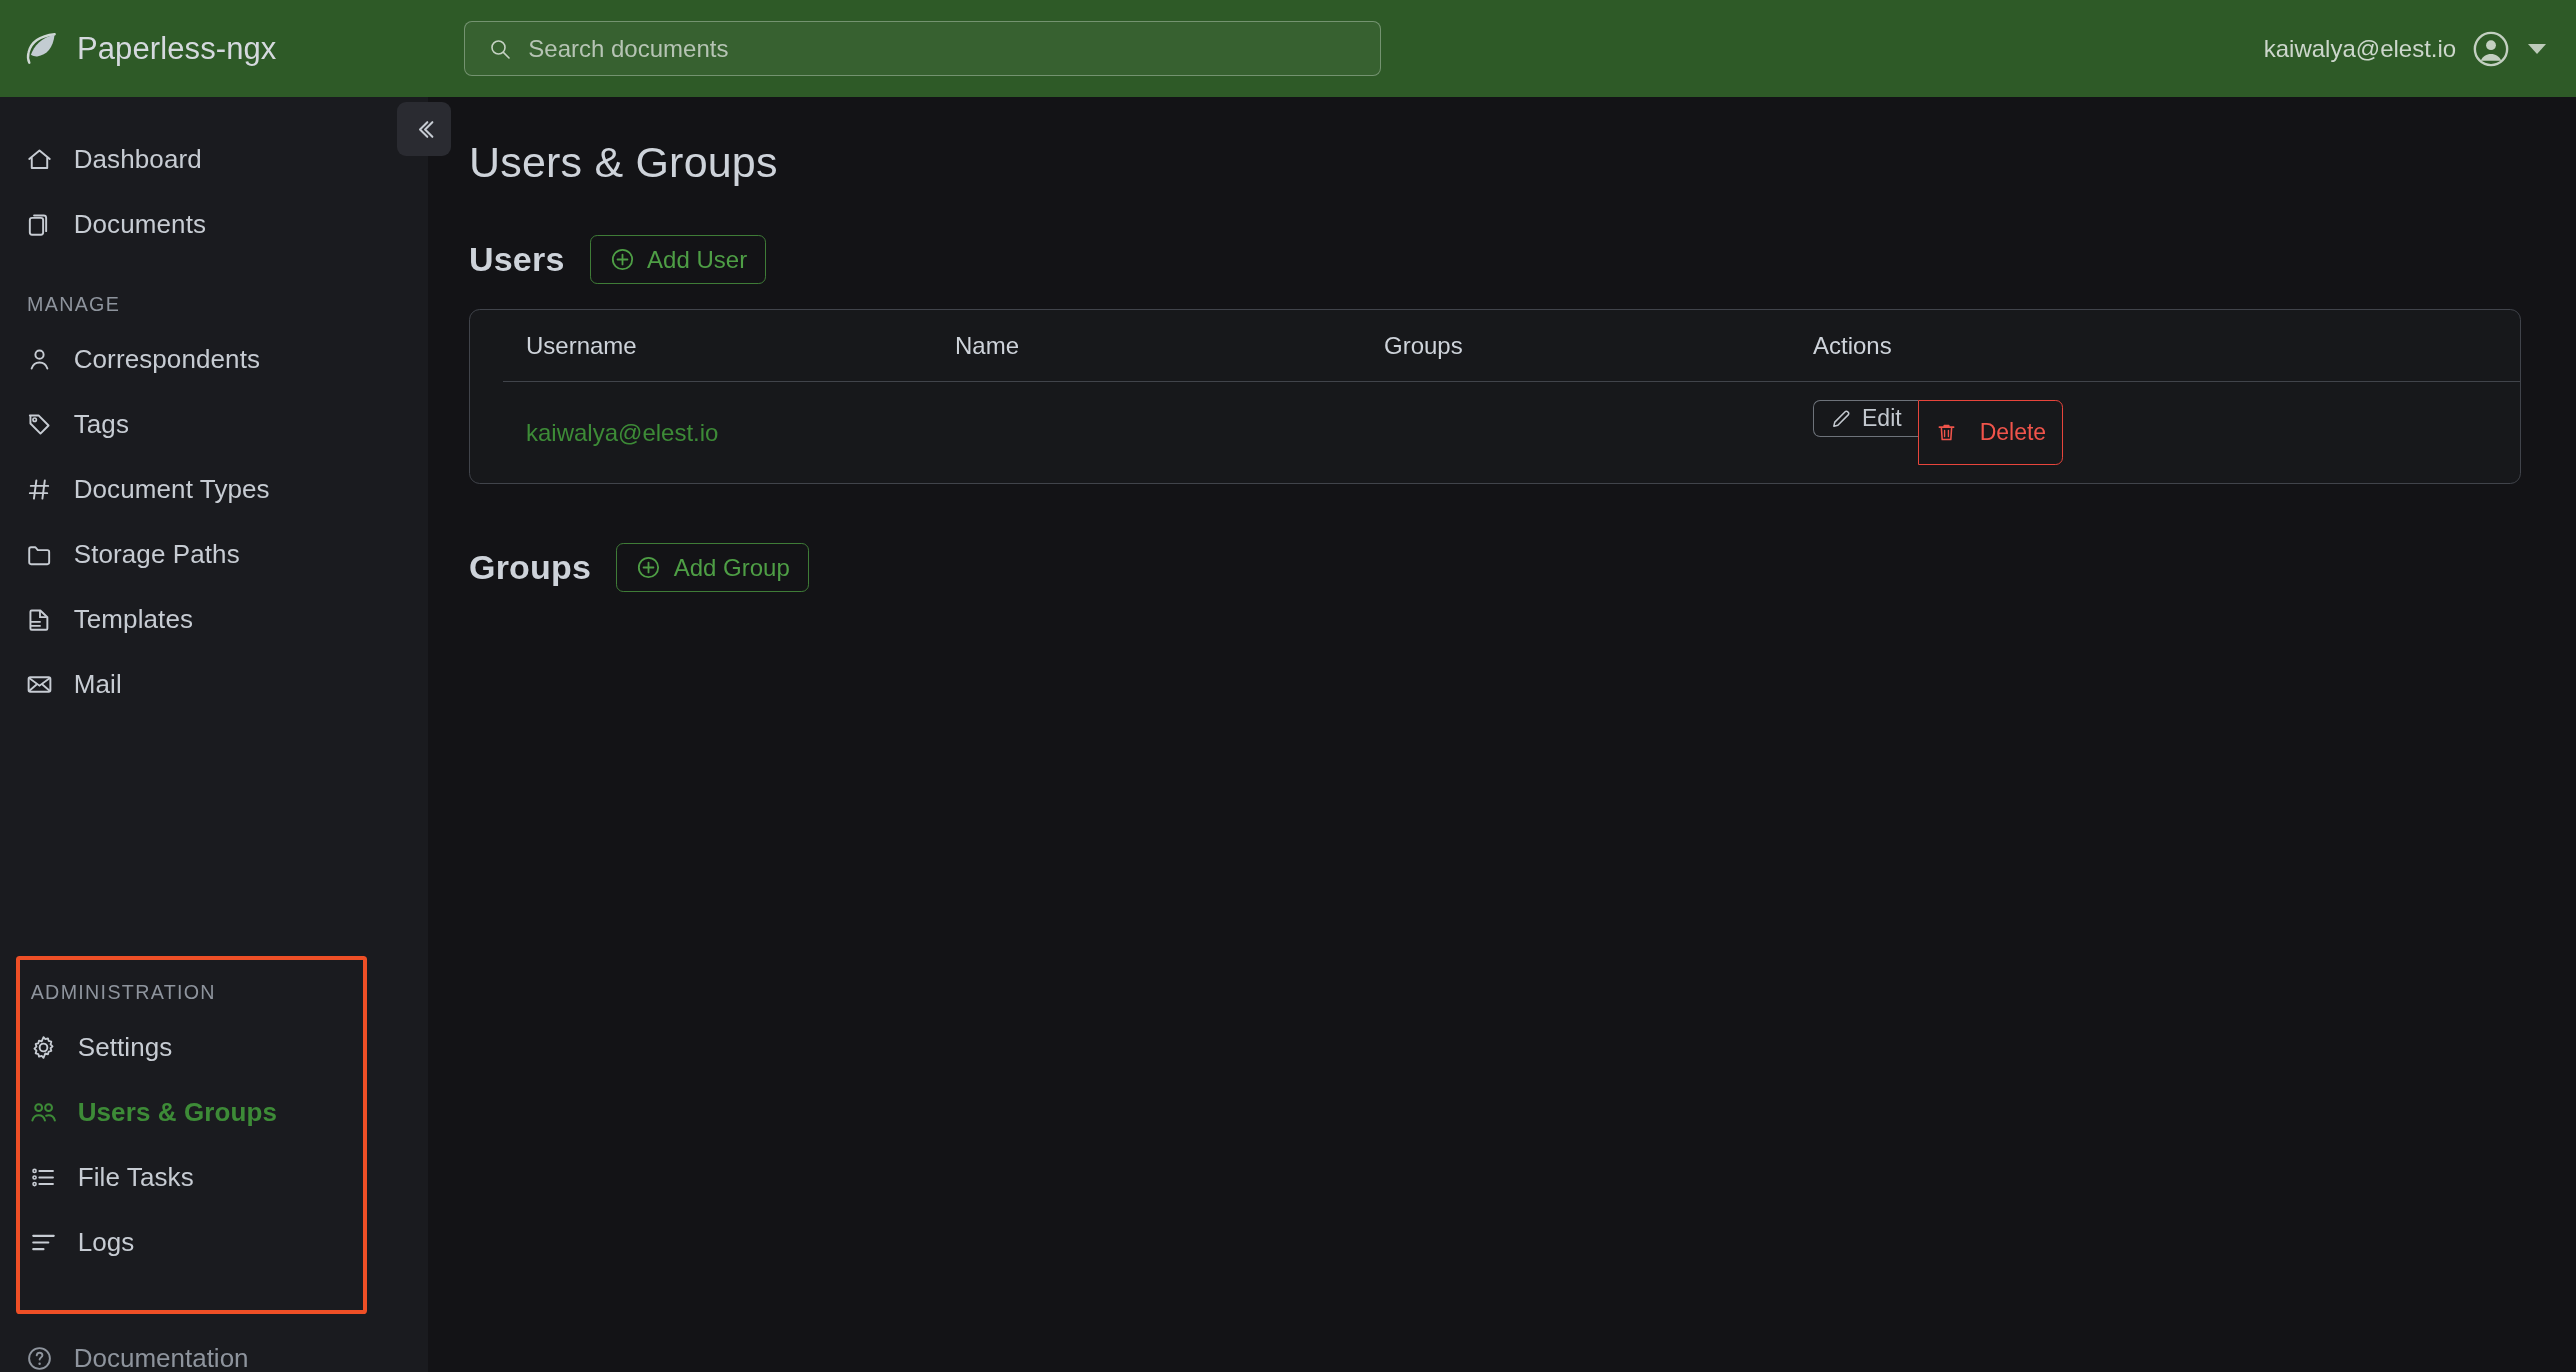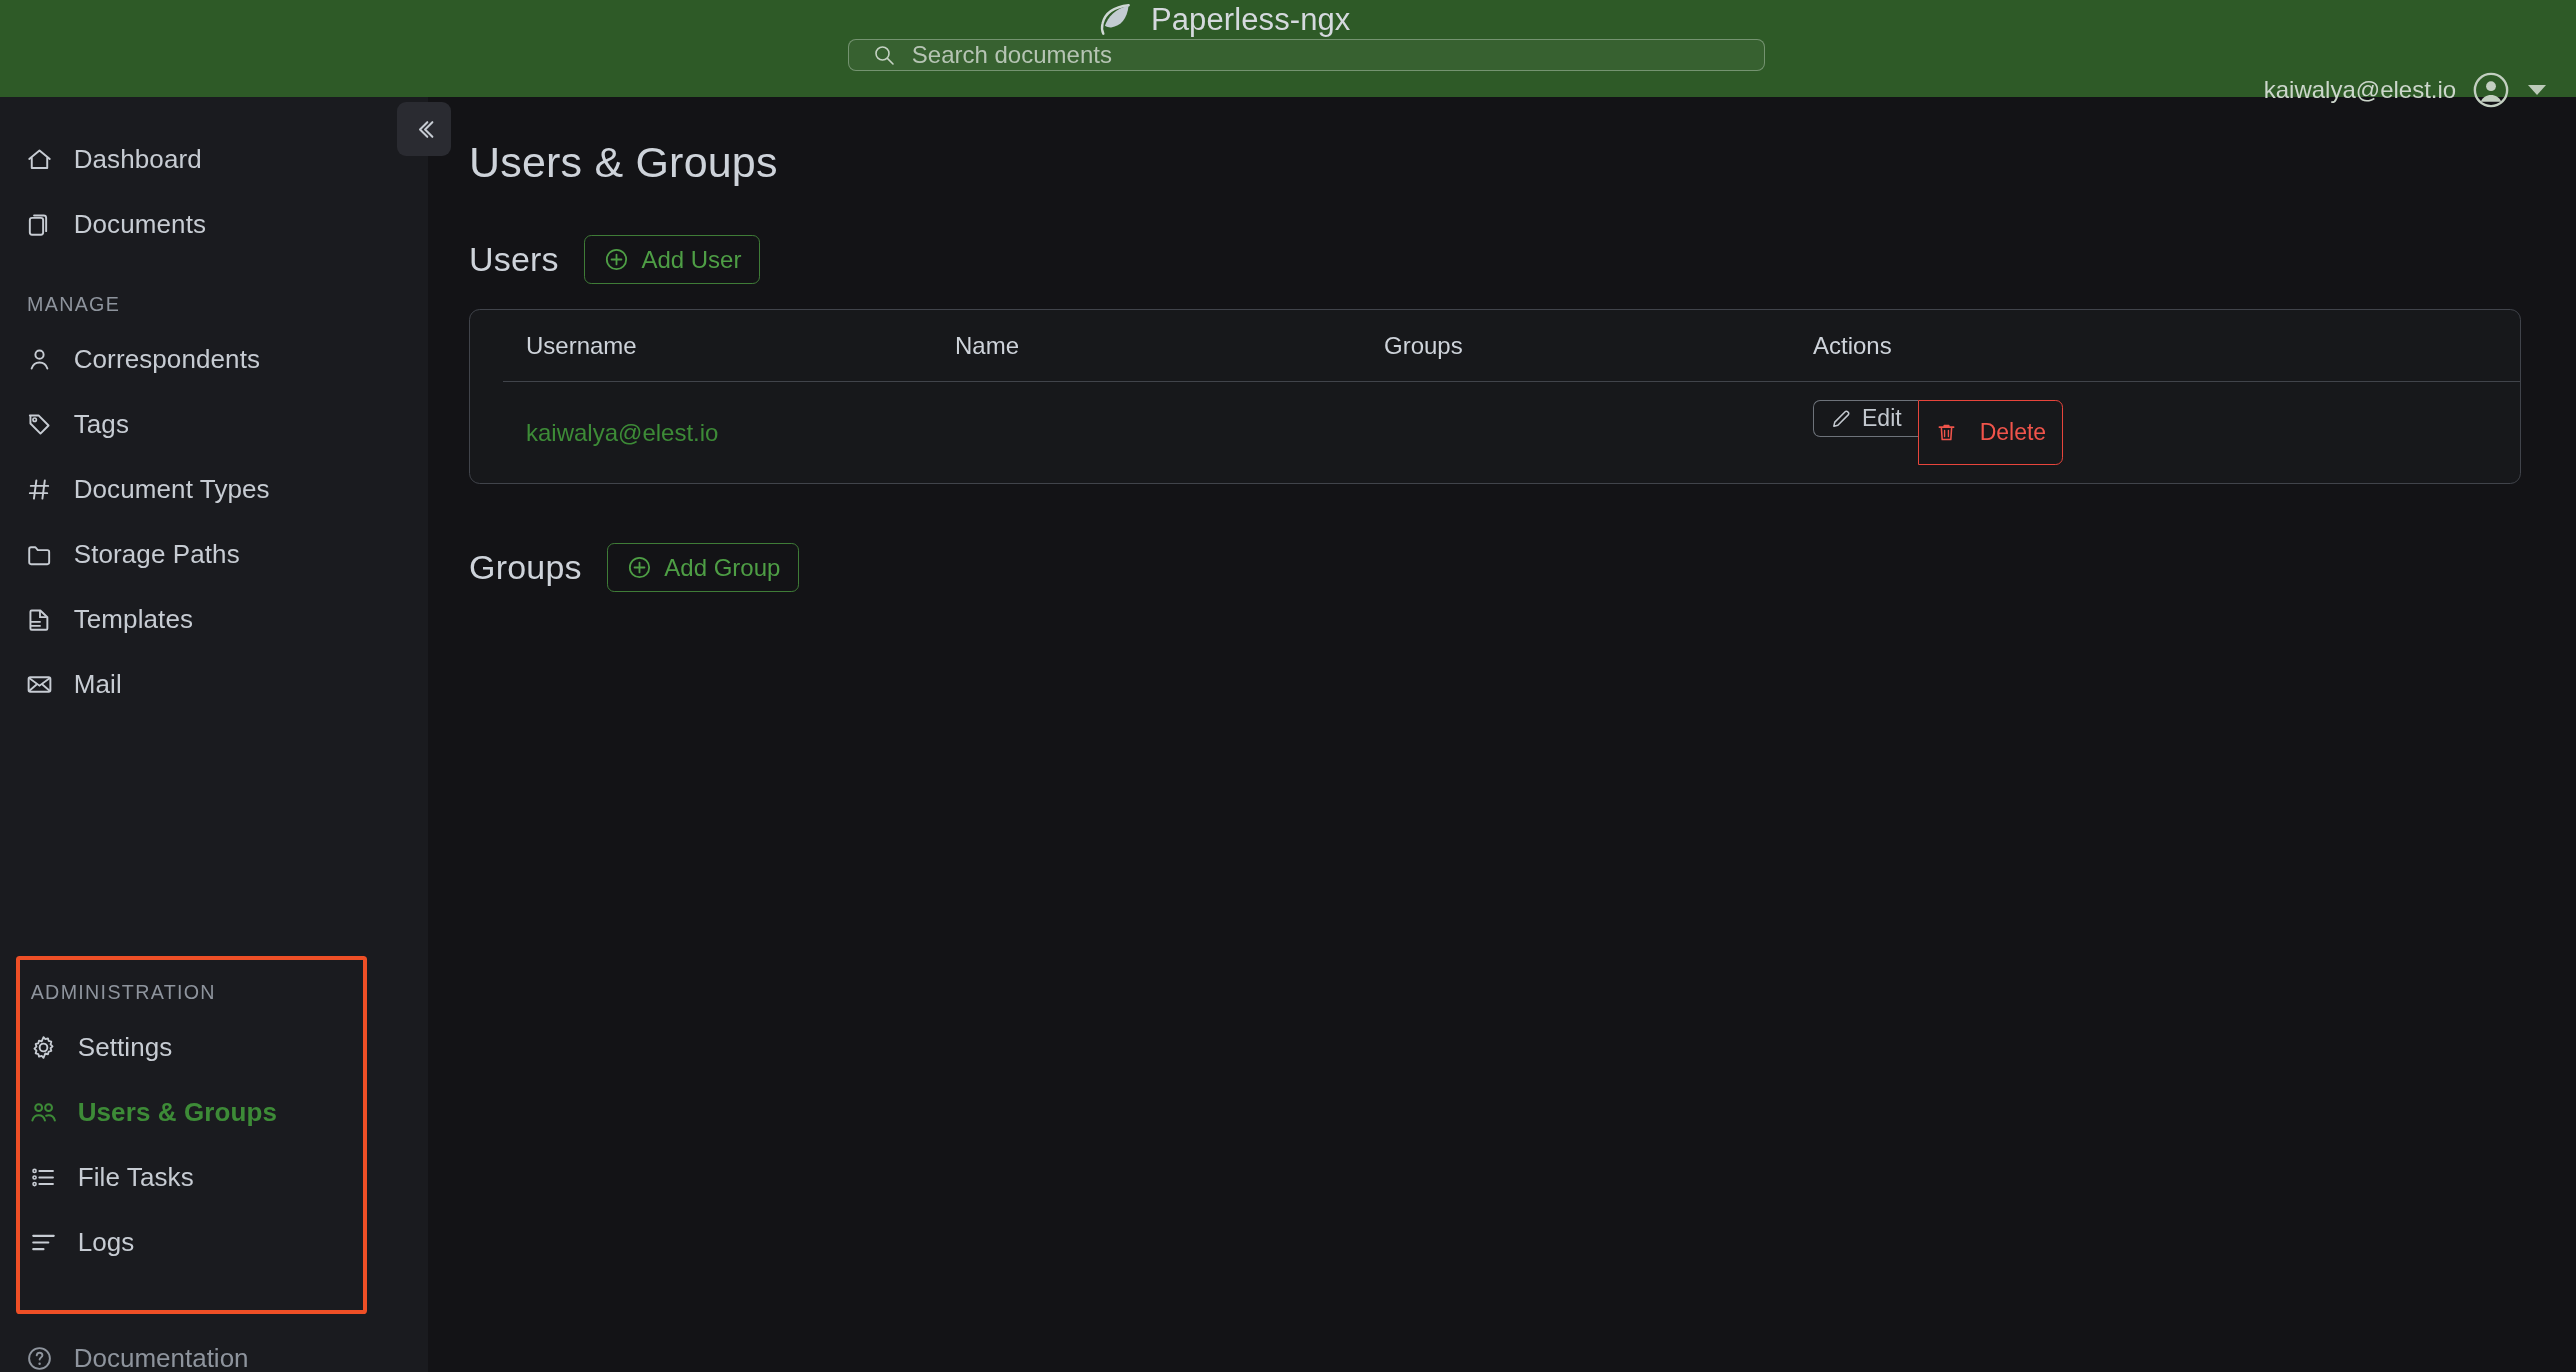--- a/index.html
+++ b/index.html
@@ -13,21 +13,20 @@
     -webkit-font-smoothing: antialiased;
   }
 
   
   .topbar {
     position: absolute; top: 0; left: 0;
     width: 2576px; height: 97px;
     background: #2e5a27;
     display: flex; align-items: center;
     z-index: 30;
-    flex-direction: column;
   }
   .brand {
     display: flex; align-items: center;
     width: 428px; height: 97px;
     padding-left: 23px;
     gap: 16px;
   }
   .brand-logo { width: 38px; height: 39px; display: block; }
   .brand-name {
     color: #d5d9de; font-size: 31px; letter-spacing: 0.1px;
@@ -135,21 +134,21 @@
   }
   .page-title {
     color: #ced3da; font-size: 43px; font-weight: normal;
     margin: 0 0 48px 0; letter-spacing: 0.2px;
   }
   .section-head {
     display: flex; align-items: center; gap: 25px;
     margin-bottom: 25px;
   }
   .section-title {
-    color: #ced3da; font-size: 34px; font-weight: normal;
+    color: #ced3da; font-size: 34px; font-weight: bold;
     margin: 0; letter-spacing: 0.2px;
   }
   .btn-outline-green {
     display: inline-flex; align-items: center; gap: 11.6px;
     height: 49px; padding: 0 18px;
     border: 1.4px solid #3f7c37;
     border-radius: 7.2px;
     background: transparent;
     color: #4e9e45; font-size: 24px;
     cursor: pointer;

